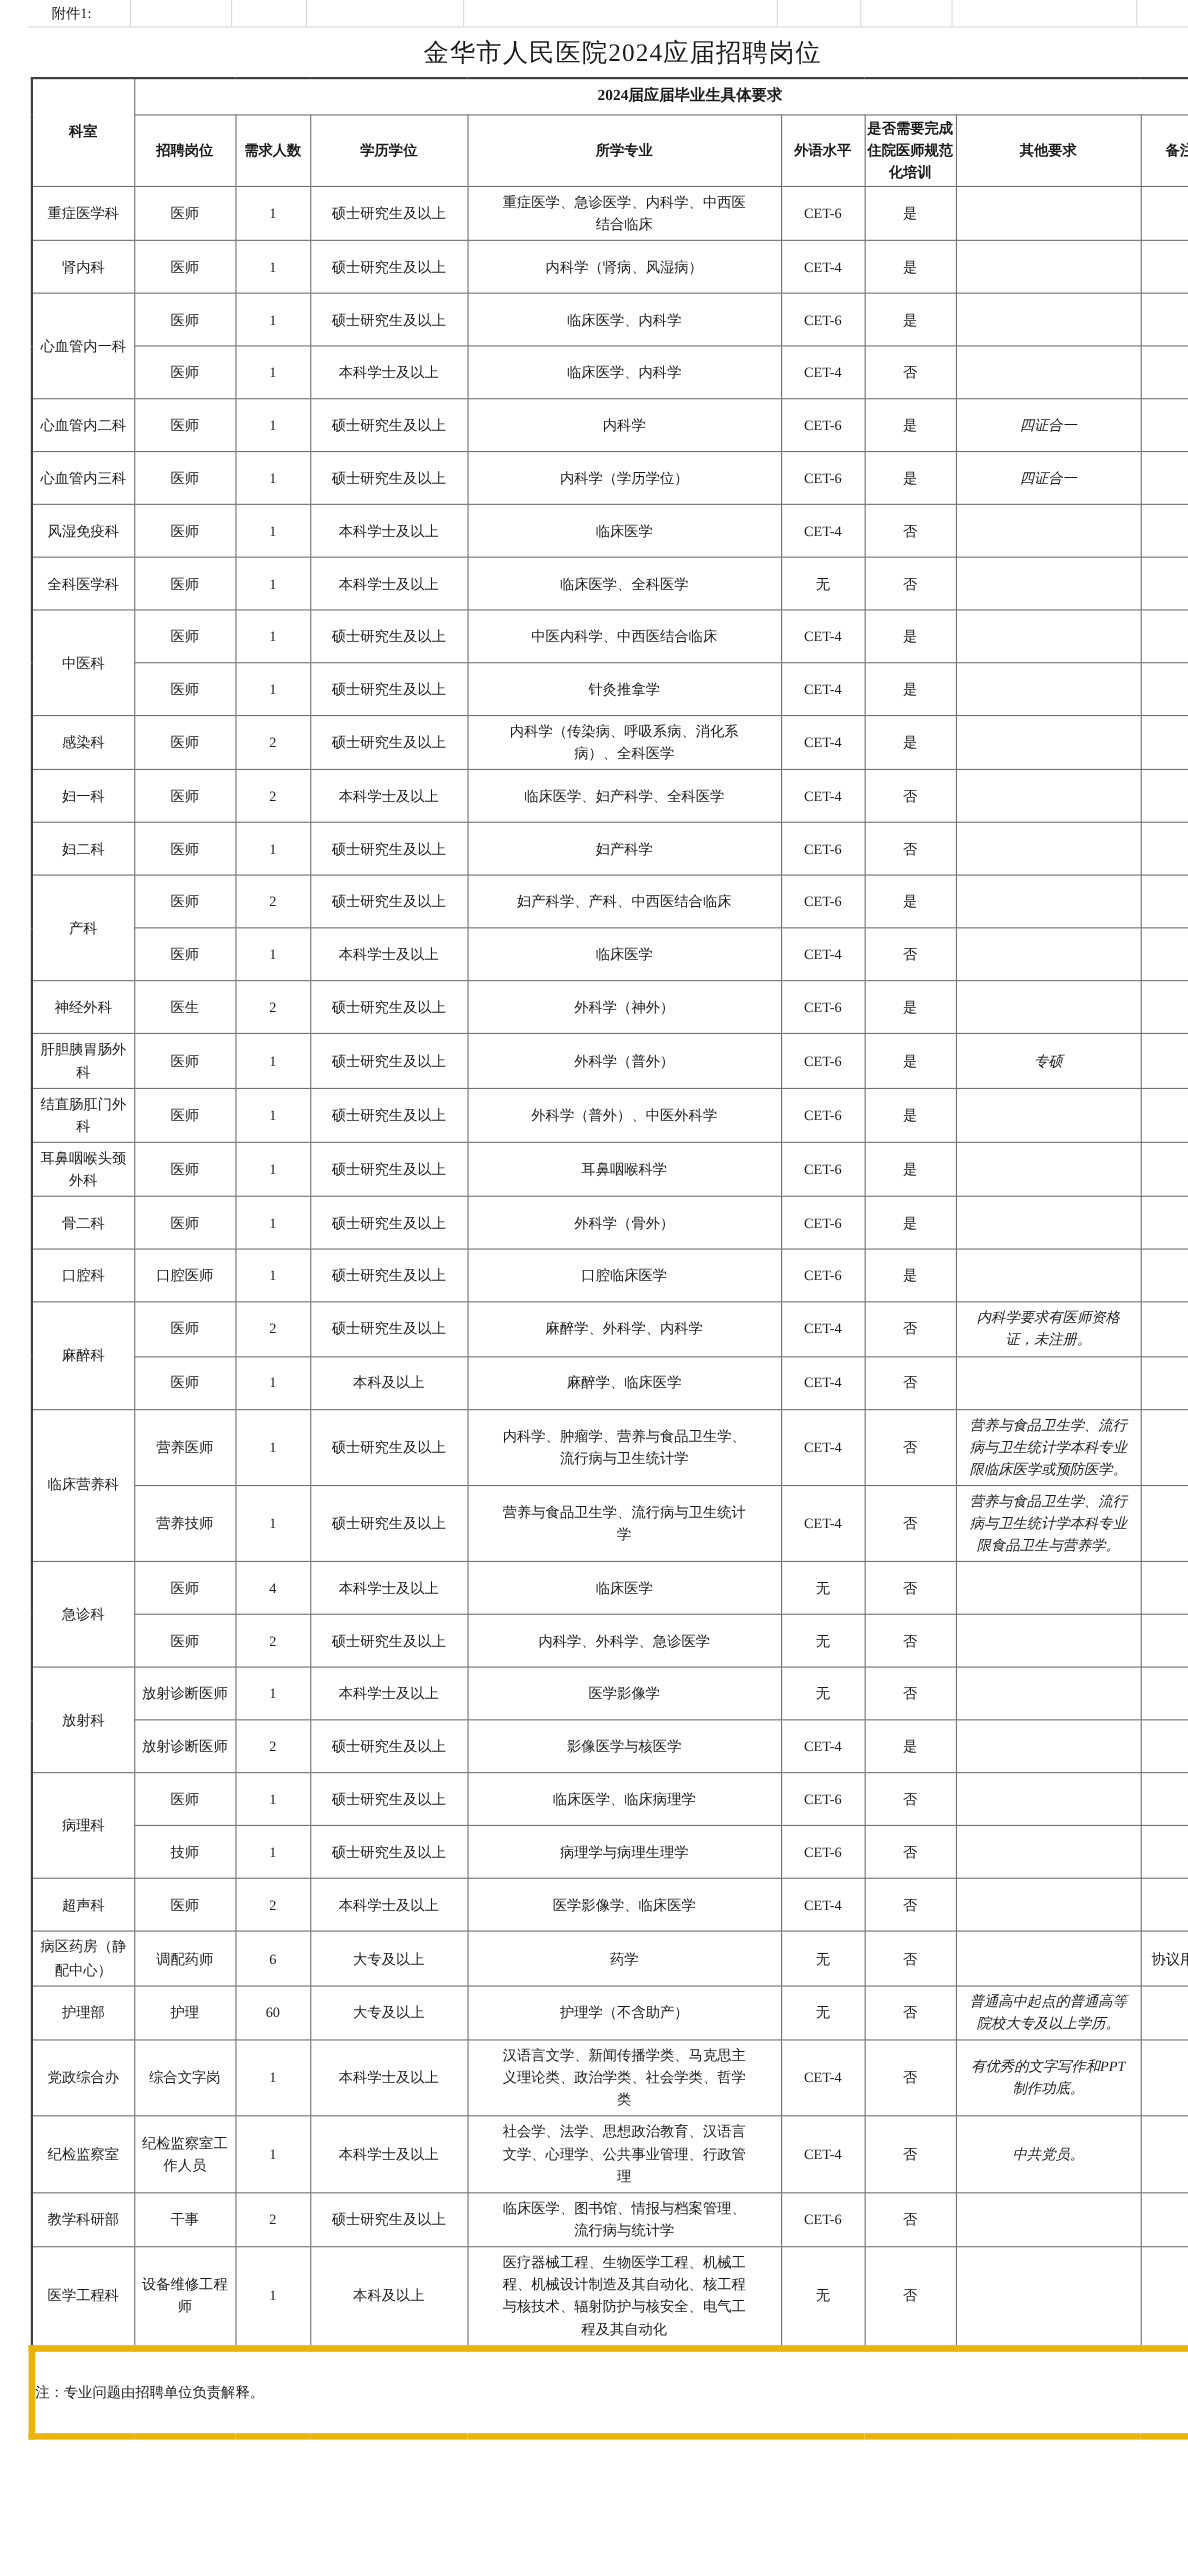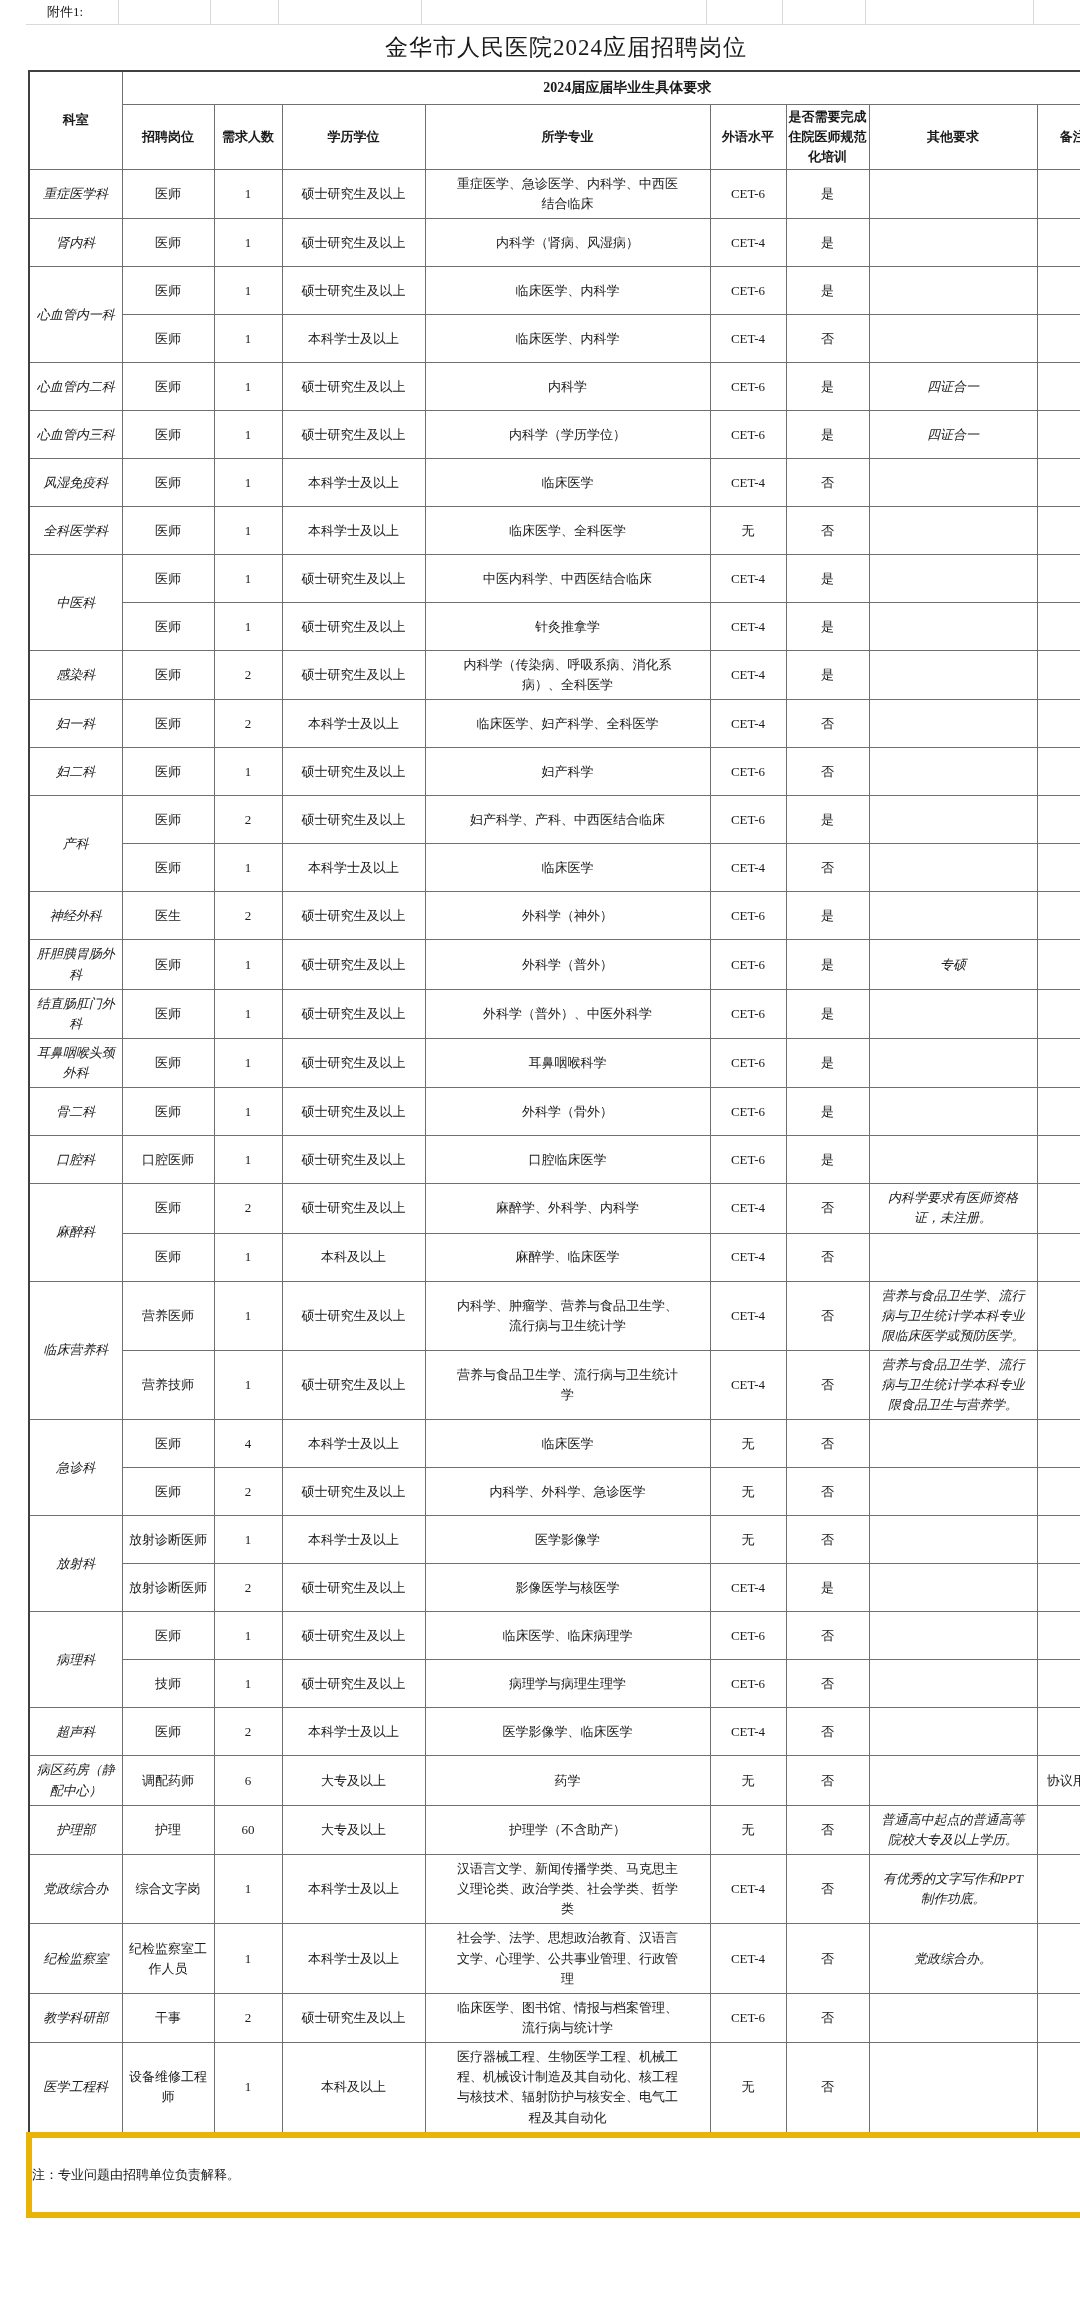--- a/index.html
+++ b/index.html
@@ -66,21 +66,21 @@
     word-break: break-all;
     box-sizing: border-box;
   }
   thead th { font-weight: bold; }
   thead tr.band-row { height: 33px; }
   thead tr.cols-row { height: 65px; }
   thead th.band { font-size: 14px; padding-left: 28px; }
   th.residency-header { padding: 2px 0; }
 
   tbody tr { height: 48px; }
-  tbody td.dept   { padding: 4px 6px; font-style: italic; }
+  tbody td.dept   { padding: 4px 6px; }
   tbody td.c-major{ padding: 4px 26px; }
   tbody td.c-other{ padding: 4px 7px; font-style: italic; }
   tbody td.c-count, tbody td.c-language, tbody td.c-residency { padding: 4px 2px; }
 
   tfoot tr { height: 80px; }
   tfoot td.note-cell {
     text-align: left;
     vertical-align: middle;
     padding: 6px 0;
     font-size: 13px;
@@ -515,21 +515,21 @@
           <td class="c-remark"></td>
         </tr>
         <tr>
           <td rowspan="1" class="dept">纪检监察室</td>
           <td class="c-position">纪检监察室工作人员</td>
           <td class="c-count">1</td>
           <td class="c-degree">本科学士及以上</td>
           <td class="c-major">社会学、法学、思想政治教育、汉语言文学、心理学、公共事业管理、行政管理</td>
           <td class="c-language">CET-4</td>
           <td class="c-residency">否</td>
-          <td class="c-other">党政综合办。</td>
+          <td class="c-other">中共党员。</td>
           <td class="c-remark"></td>
         </tr>
         <tr>
           <td rowspan="1" class="dept">教学科研部</td>
           <td class="c-position">干事</td>
           <td class="c-count">2</td>
           <td class="c-degree">硕士研究生及以上</td>
           <td class="c-major">临床医学、图书馆、情报与档案管理、流行病与统计学</td>
           <td class="c-language">CET-6</td>
           <td class="c-residency">否</td>

